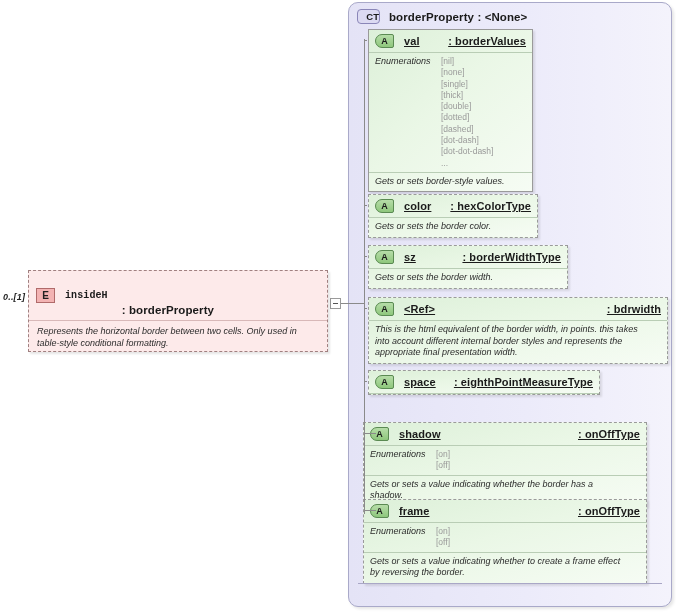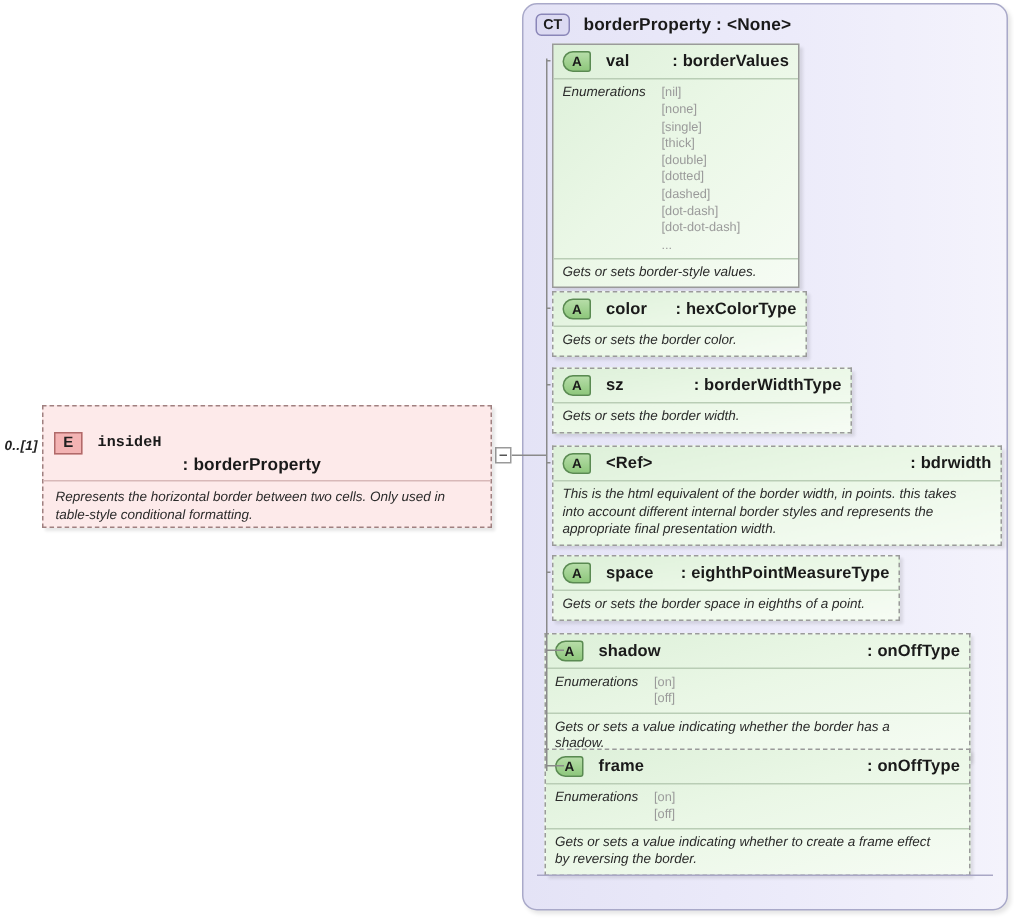--- a/index.html
+++ b/index.html
@@ -163,21 +163,21 @@
     width: 23px;
     height: 15px;
     box-sizing: border-box;
     border: 1px solid #8a86b8;
     border-radius: 4px;
     background: #dcdaf2;
     color: #1a1a1a;
     font-size: 9.5px;
     font-weight: bold;
     line-height: 13px;
-    text-align: center;
+    text-align: right;
     margin-right: 9px;
     flex: none;
   }
   .ct-title {
     font-size: 11.5px;
     font-weight: bold;
     color: #1a1a1a;
     letter-spacing: 0.1px;
   }
   .ct-footer-rule {
@@ -229,28 +229,30 @@
     line-height: 12px;
     text-align: center;
     margin-right: 10px;
     flex: none;
   }
   .attr-name {
     font-size: 11px;
     font-weight: bold;
     color: #1a1a1a;
     letter-spacing: 0.1px;
+    text-decoration: underline;
   }
   .attr-type {
     font-size: 11px;
     font-weight: bold;
     color: #1a1a1a;
     margin-left: auto;
     padding-left: 14px;
     letter-spacing: 0.1px;
+    text-decoration: underline;
   }
   .attr-enum {
     display: flex;
     padding: 3px 6px 3px 6px;
     border-bottom: 1px solid #b9cdb5;
   }
   .enum-label {
     font-size: 9px;
     font-style: italic;
     color: #2b2b2b;
@@ -315,21 +317,20 @@
           <span class="attr-type">: bdrwidth</span>
         </div>
         <div class="attr-doc">This is the html equivalent of the border width, in points.  this takes into account different internal border styles and represents the appropriate final presentation width.</div>
       </div>
       <div class="attr-box" style="left: 19px; top: 367px; width: 232px;">
         <div class="attr-title-row">
           <span class="badge-a">A</span>
           <span class="attr-name">space</span>
           <span class="attr-type">: eighthPointMeasureType</span>
         </div>
-        <div class="attr-doc">Gets or sets the border space in eighths of a point.</div>
       </div>
       <div class="attr-box" style="left: 14px; top: 419px; width: 284px;">
         <div class="attr-title-row">
           <span class="badge-a">A</span>
           <span class="attr-name">shadow</span>
           <span class="attr-type">: onOffType</span>
         </div>
         <div class="attr-enum">
           <span class="enum-label">Enumerations</span>
           <span class="enum-values">[on]<br>[off]</span>

